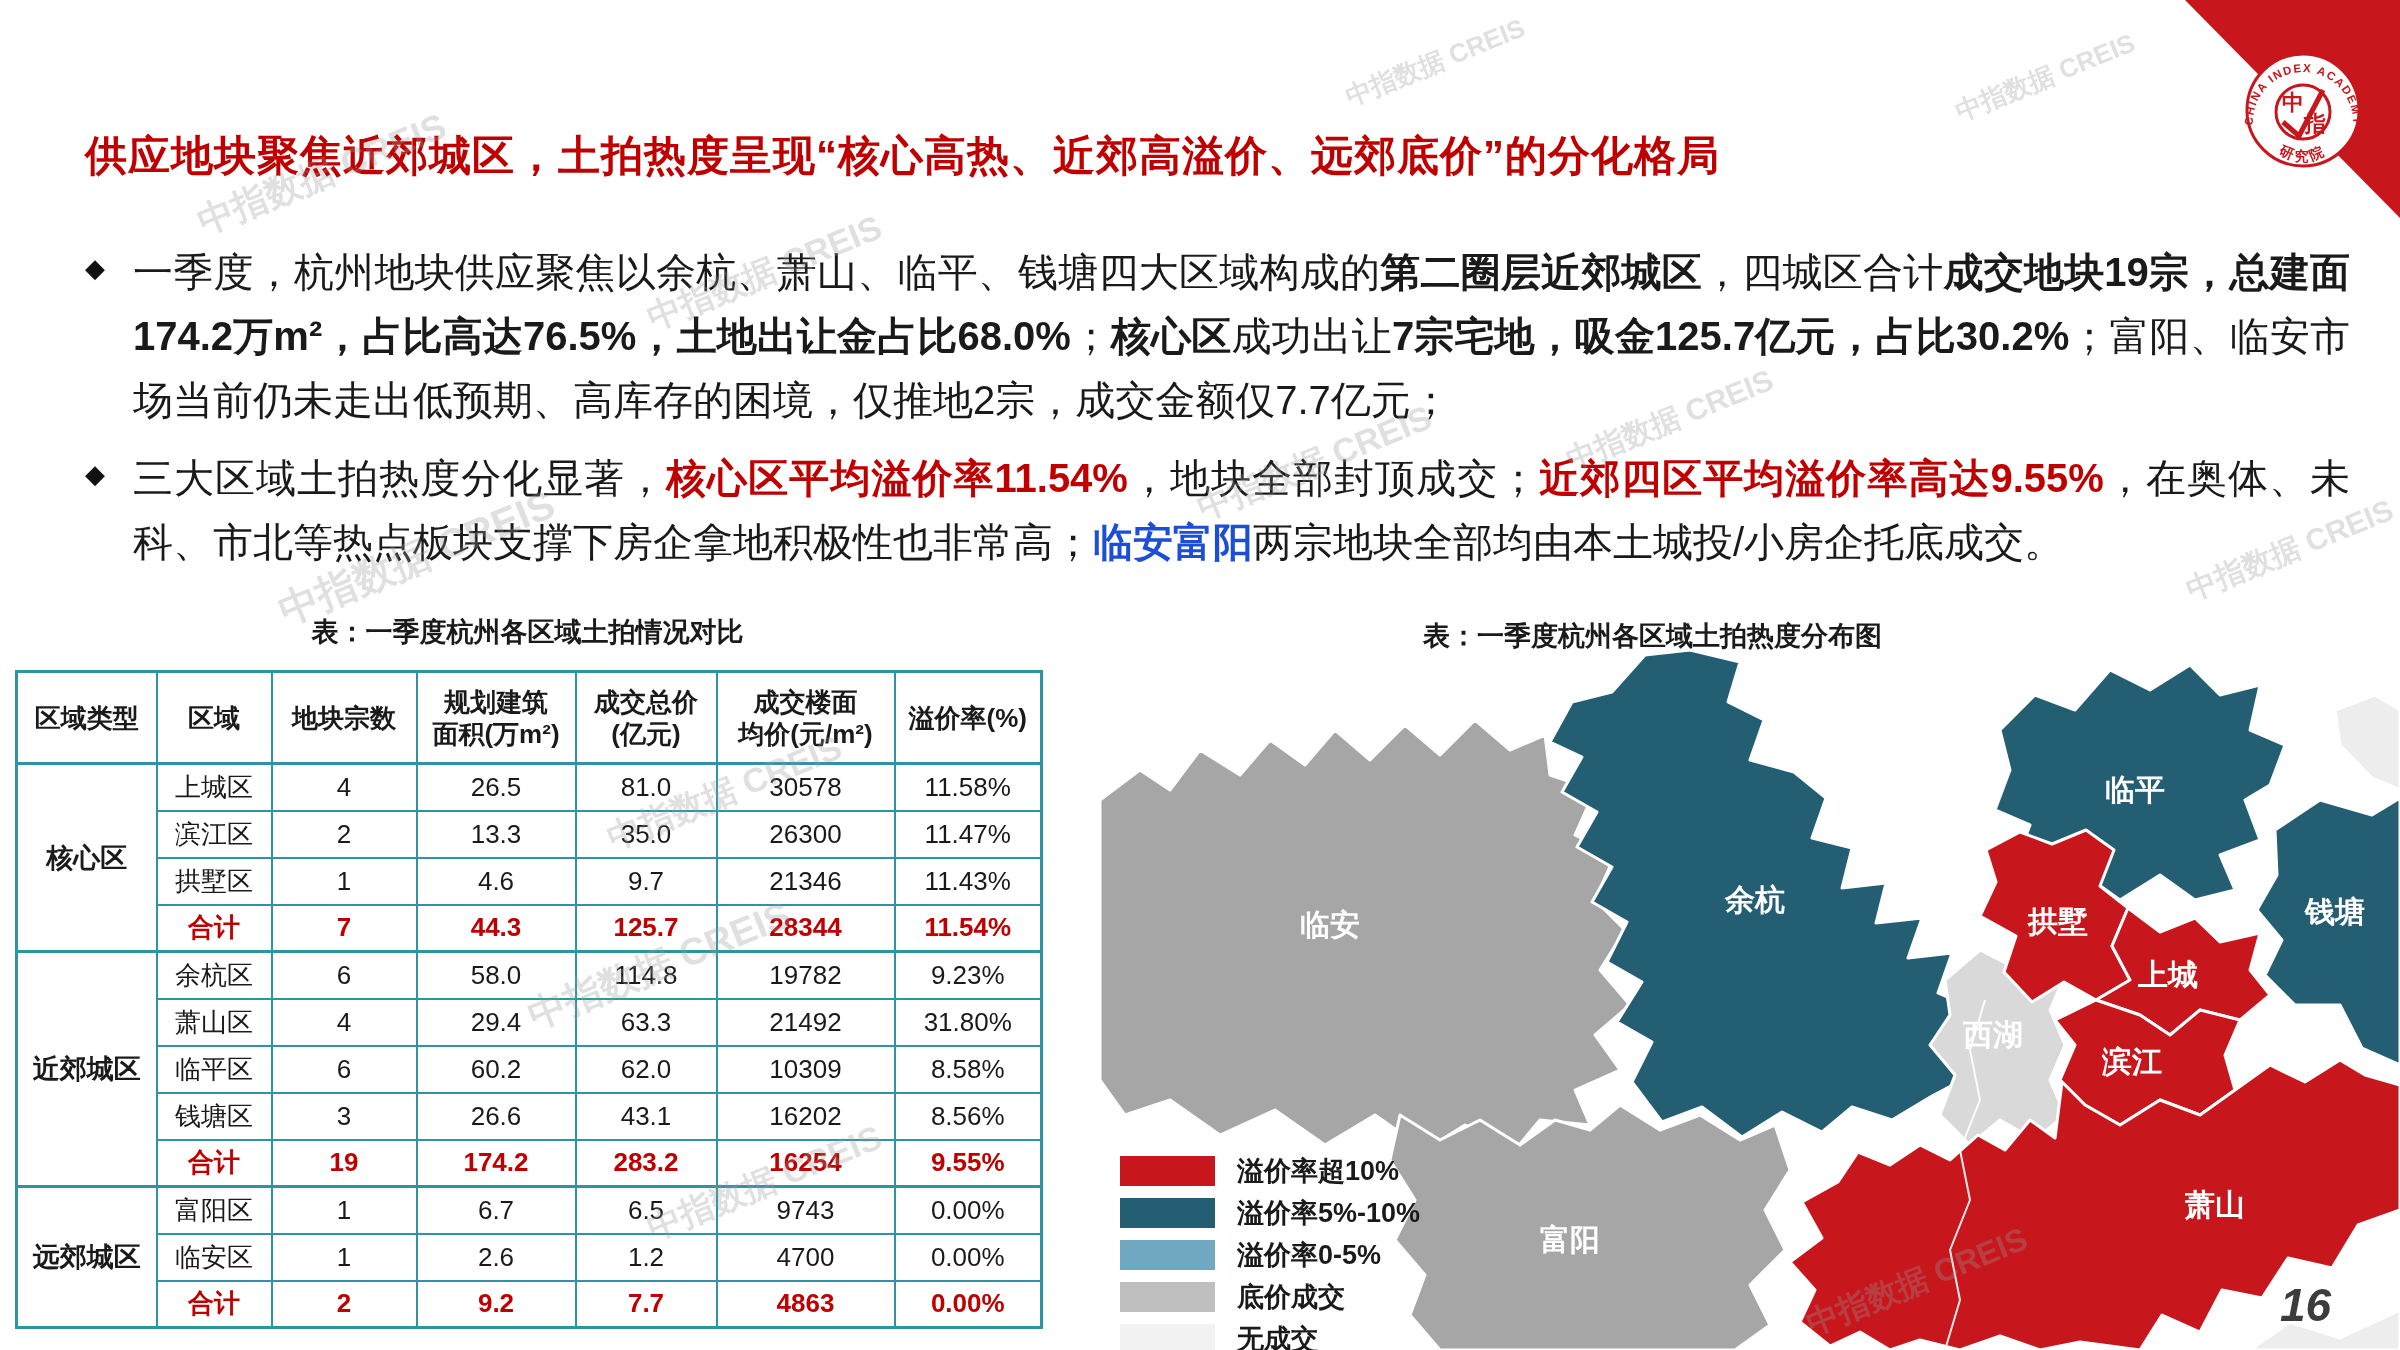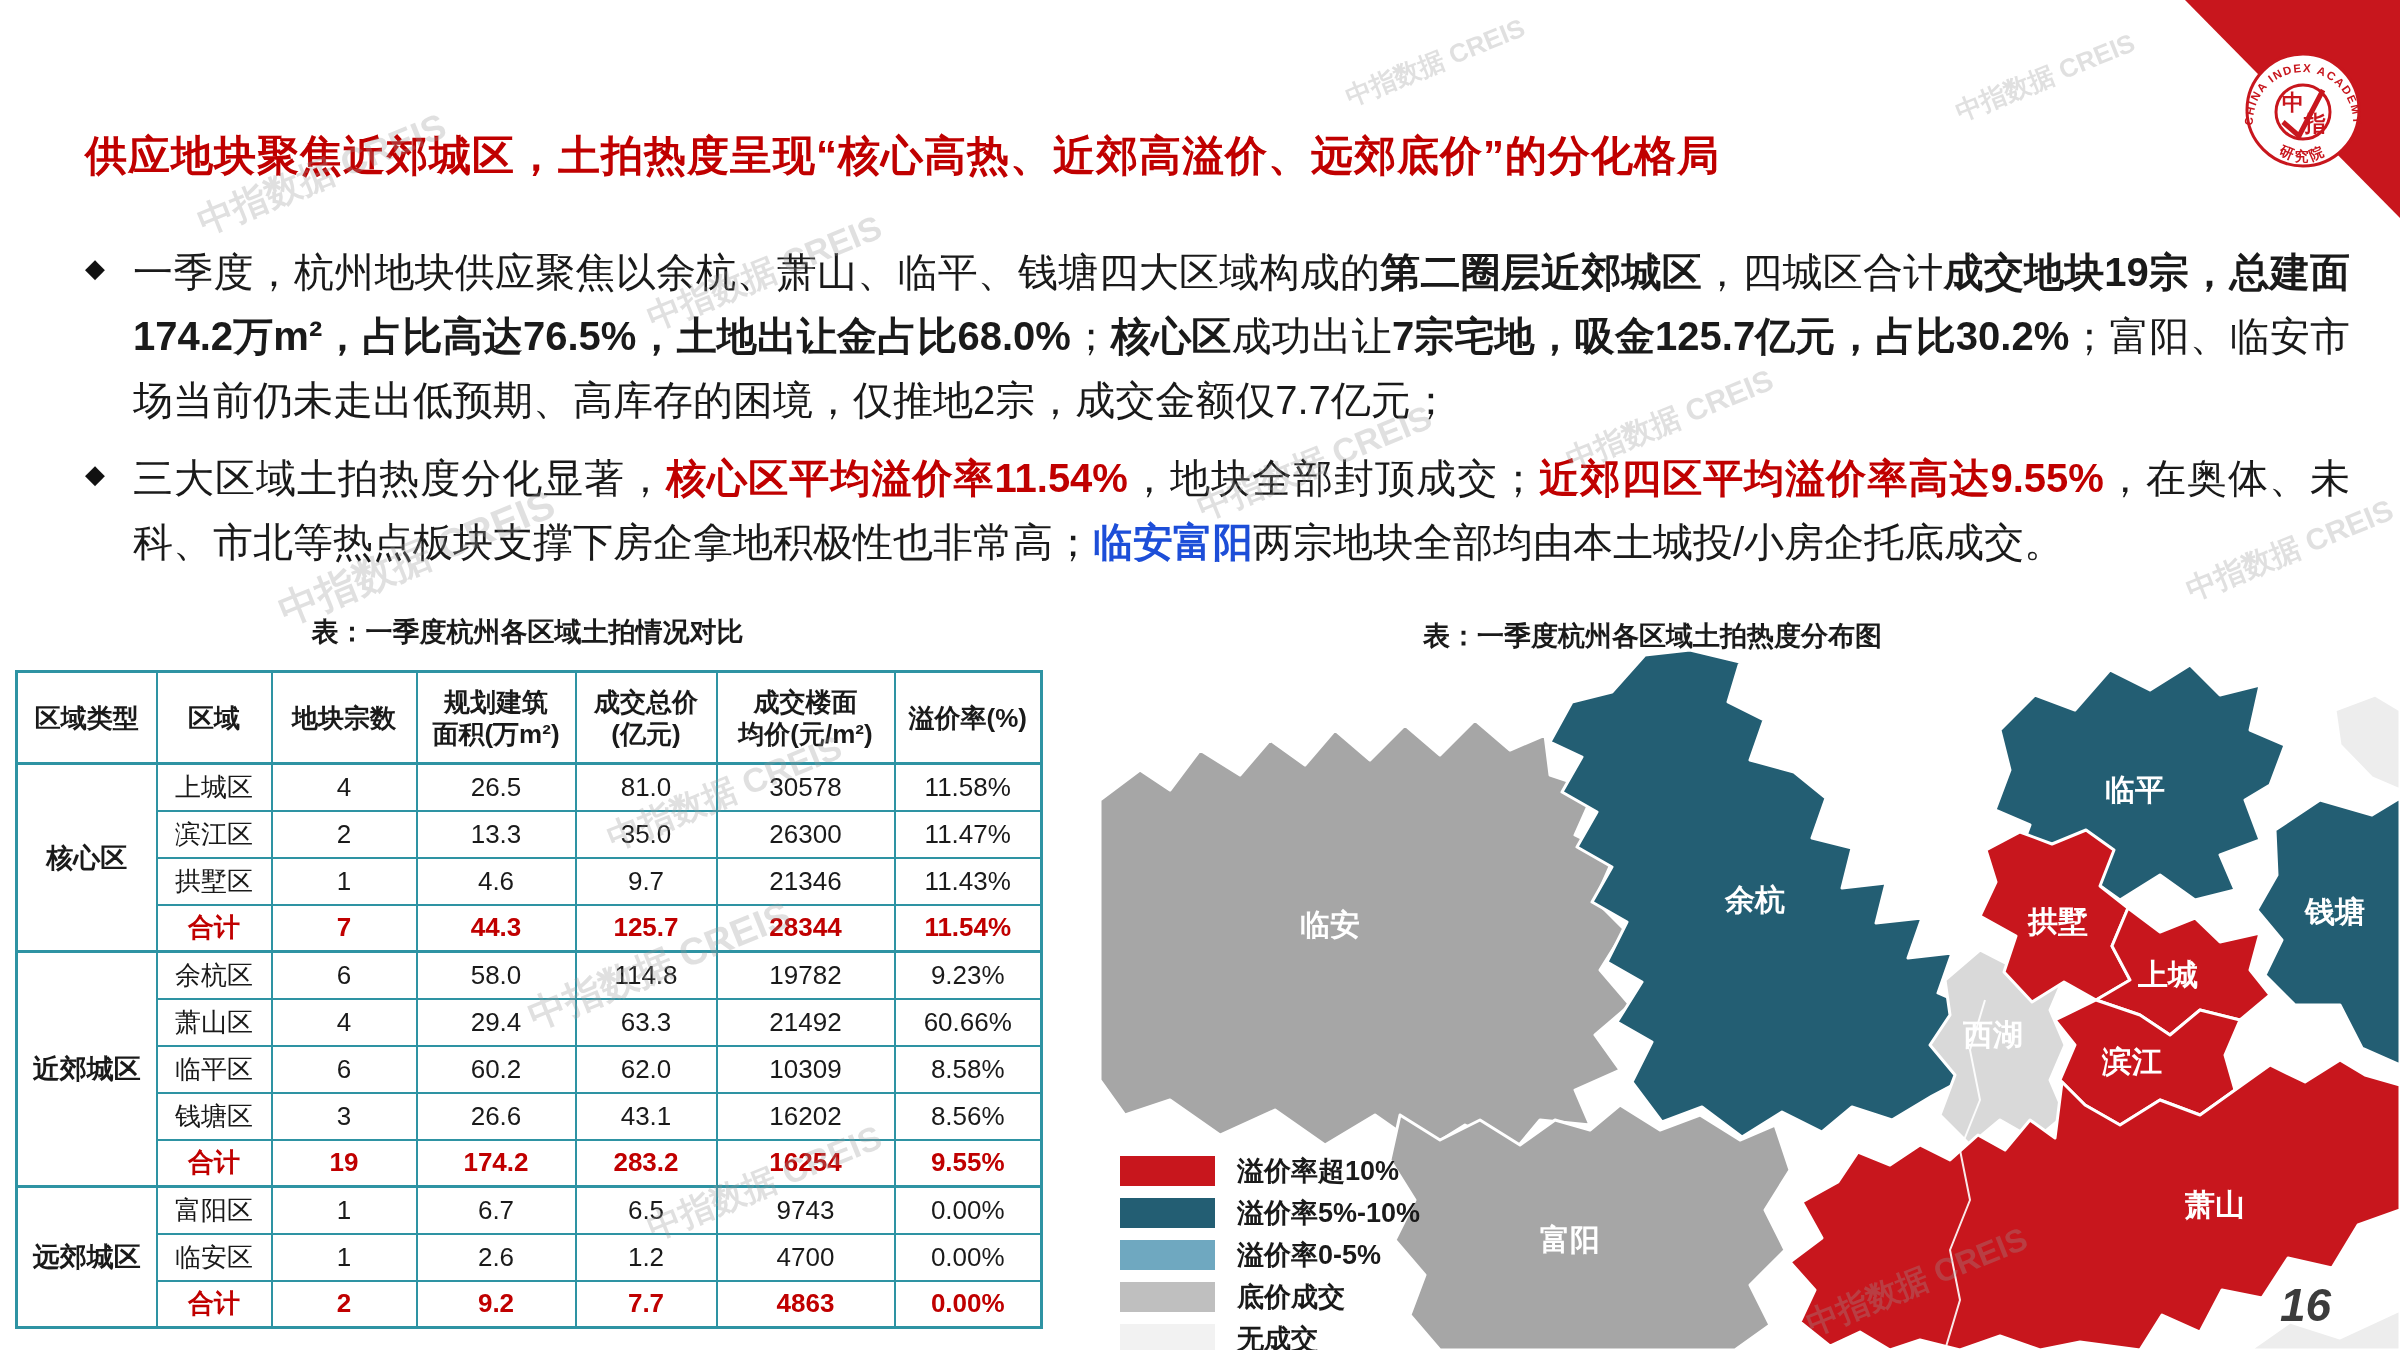--- a/index.html
+++ b/index.html
@@ -165,21 +165,21 @@
           <td class="gsep">114.8</td>
           <td class="gsep">19782</td>
           <td class="gsep">9.23%</td>
         </tr>
         <tr>
           <td>萧山区</td>
           <td>4</td>
           <td>29.4</td>
           <td>63.3</td>
           <td>21492</td>
-          <td>60.66%</td>
+          <td>31.80%</td>
         </tr>
         <tr>
           <td>临平区</td>
           <td>6</td>
           <td>60.2</td>
           <td>62.0</td>
           <td>10309</td>
           <td>8.58%</td>
         </tr>
         <tr>

